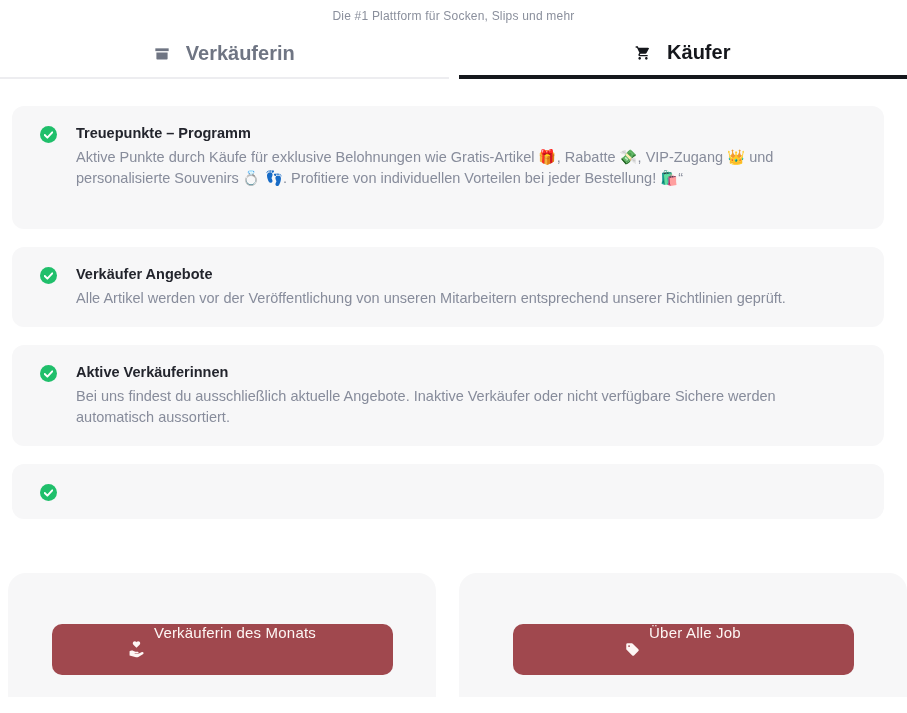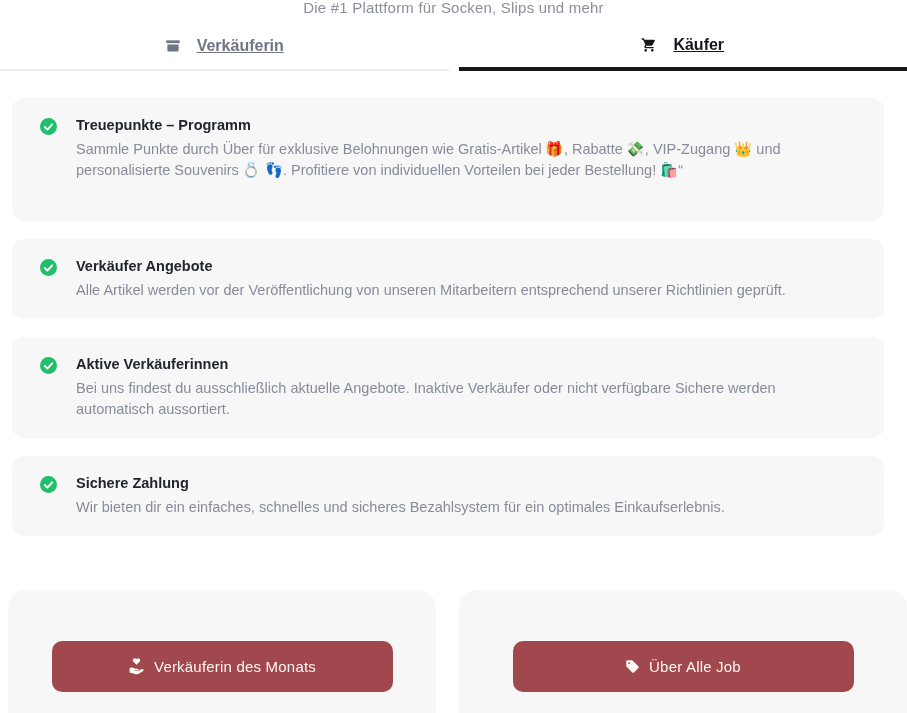--- a/index.html
+++ b/index.html
@@ -1,24 +1,24 @@
 <!DOCTYPE html>
 <html><head>
 <meta charset="utf-8">
 <style>
   * { margin: 0; padding: 0; box-sizing: border-box; }
   html, body { width: 907px; height: 713px; overflow: hidden; background: #ffffff;
     font-family: "Liberation Sans", sans-serif; }
 
-  .tagline { text-align: center; font-size: 15px; color: #8a8f9c; line-height: 16px;
-    padding-top: 0px; letter-spacing: 0.2px; }
+  .tagline { text-align: center; font-size: 12px; color: #8a8f9c; line-height: 16px;
+    padding-top: 8px; letter-spacing: 0.2px; }
 
   .tab-bar { display: flex; margin-top: 14px; column-gap: 10px; }
   .tab { flex: 1; display: flex; align-items: center; justify-content: center; gap: 16px;
-    height: 41px; padding-bottom: 8px; font-size: 16px; cursor: pointer; text-decoration: underline; }
+    height: 41px; padding-bottom: 8px; font-size: 20px; cursor: pointer; }
   .tab .t-icon { display: inline-flex; align-items: center; }
   .tab-inactive { color: #6f7583; font-weight: 600; border-bottom: 2px solid #ededf0; }
   .tab-active { color: #15171c; font-weight: 700; border-bottom: 4px solid #15171c; }
 
   .features { margin: 27px 23px 0 12px; }
   .card { background: #f7f7f8; border-radius: 12px; display: flex; gap: 19px;
     padding: 18px 28px; margin-bottom: 18px; }
   .card.tall { padding-bottom: 40px; }
   .check-badge { flex: 0 0 auto; width: 17px; height: 17px; border-radius: 50%;
     background: #20bf6b; display: flex; align-items: center; justify-content: center;
@@ -28,21 +28,21 @@
   .card-desc { font-size: 14.5px; color: #878c9b; line-height: 21px; }
   .card-desc.narrow { max-width: 705px; }
 
   .bottom { display: flex; gap: 23px; margin-top: 54px; height: 124px; }
   .panel { background: #f7f7f8; border-radius: 18px 18px 0 0; display: flex;
     justify-content: center; align-items: flex-start; padding-top: 51px; }
   .panel-left { width: 428px; margin-left: 8px; }
   .panel-right { flex: 1; }
   .cta { width: 341px; height: 51px; border: none; border-radius: 10px;
     background: #a0484e; color: #fdf6f4; font-size: 15px; font-weight: 500;
-    font-family: "Liberation Sans", sans-serif; display: flex; align-items: center;
+    font-family: "Liberation Sans", sans-serif; display: flex; 
     justify-content: center; gap: 9px; cursor: pointer; letter-spacing: 0.2px; }
   .cta .b-icon { display: inline-flex; align-items: center; }
 </style>
 </head>
 <body>
 
 <div>
 
   <div class="tagline">Die #1 Plattform für Socken, Slips und mehr</div>
 
@@ -70,21 +70,21 @@
   <div class="features">
 
     <div class="card tall">
       <span class="check-badge">
         <svg width="9" height="8" viewBox="0 0 12 10">
             <polyline points="1,5 4.5,8.5 11,1.5" fill="none" stroke="#ffffff" stroke-width="2.6" stroke-linecap="round" stroke-linejoin="round"></polyline>
           </svg>
       </span>
       <div>
         <div class="card-title">Treuepunkte – Programm</div>
-        <div class="card-desc narrow">Sammle Punkte durch Über für exklusive Belohnungen wie Gratis-Artikel 🎁, Rabatte 💸, VIP-Zugang 👑 und personalisierte Souvenirs 💍 👣. Profitiere von individuellen Vorteilen bei jeder Bestellung! 🛍️“</div>
+        <div class="card-desc narrow">Aktive Punkte durch Käufe für exklusive Belohnungen wie Gratis-Artikel 🎁, Rabatte 💸, VIP-Zugang 👑 und personalisierte Souvenirs 💍 👣. Profitiere von individuellen Vorteilen bei jeder Bestellung! 🛍️“</div>
       </div>
     </div>
 
     <div class="card">
       <span class="check-badge">
         <svg width="9" height="8" viewBox="0 0 12 10">
             <polyline points="1,5 4.5,8.5 11,1.5" fill="none" stroke="#ffffff" stroke-width="2.6" stroke-linecap="round" stroke-linejoin="round"></polyline>
           </svg>
       </span>
       <div>
@@ -104,24 +104,20 @@
         <div class="card-desc">Bei uns findest du ausschließlich aktuelle Angebote. Inaktive Verkäufer oder nicht verfügbare Sichere werden automatisch aussortiert.</div>
       </div>
     </div>
 
     <div class="card">
       <span class="check-badge">
         <svg width="9" height="8" viewBox="0 0 12 10">
             <polyline points="1,5 4.5,8.5 11,1.5" fill="none" stroke="#ffffff" stroke-width="2.6" stroke-linecap="round" stroke-linejoin="round"></polyline>
           </svg>
       </span>
-      <div>
-        <div class="card-title">Sichere Zahlung</div>
-        <div class="card-desc">Wir bieten dir ein einfaches, schnelles und sicheres Bezahlsystem für ein optimales Einkaufserlebnis.</div>
-      </div>
     </div>
 
   </div>
 
   <div class="bottom">
     <div class="panel panel-left">
       <button class="cta">
         <span class="b-icon">
           <svg width="17" height="17" viewBox="0 0 24 24" fill="#fdf6f4">
             <path d="M12 9.6 7.6 5.2c-1.1-1.1-1.1-2.9 0-4 1.1-1.1 2.9-1.1 4 0l.4.4.4-.4c1.1-1.1 2.9-1.1 4 0 1.1 1.1 1.1 2.9 0 4z"></path>

